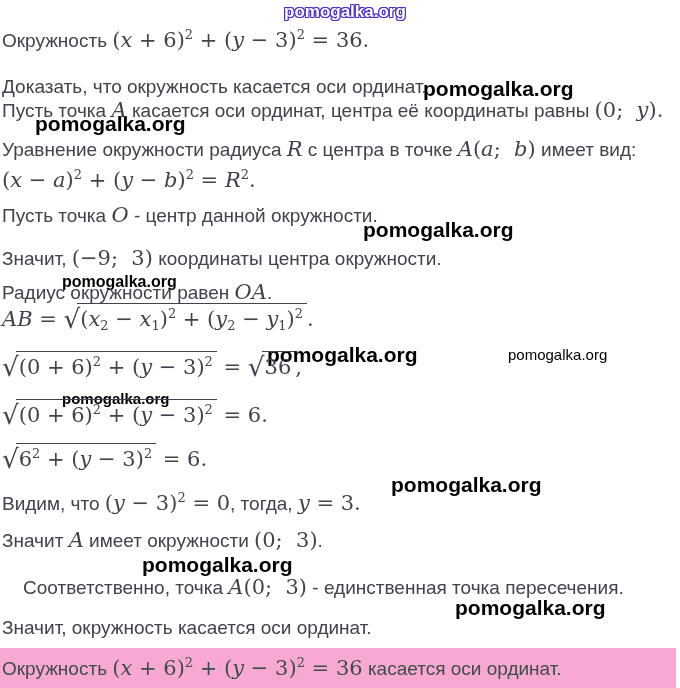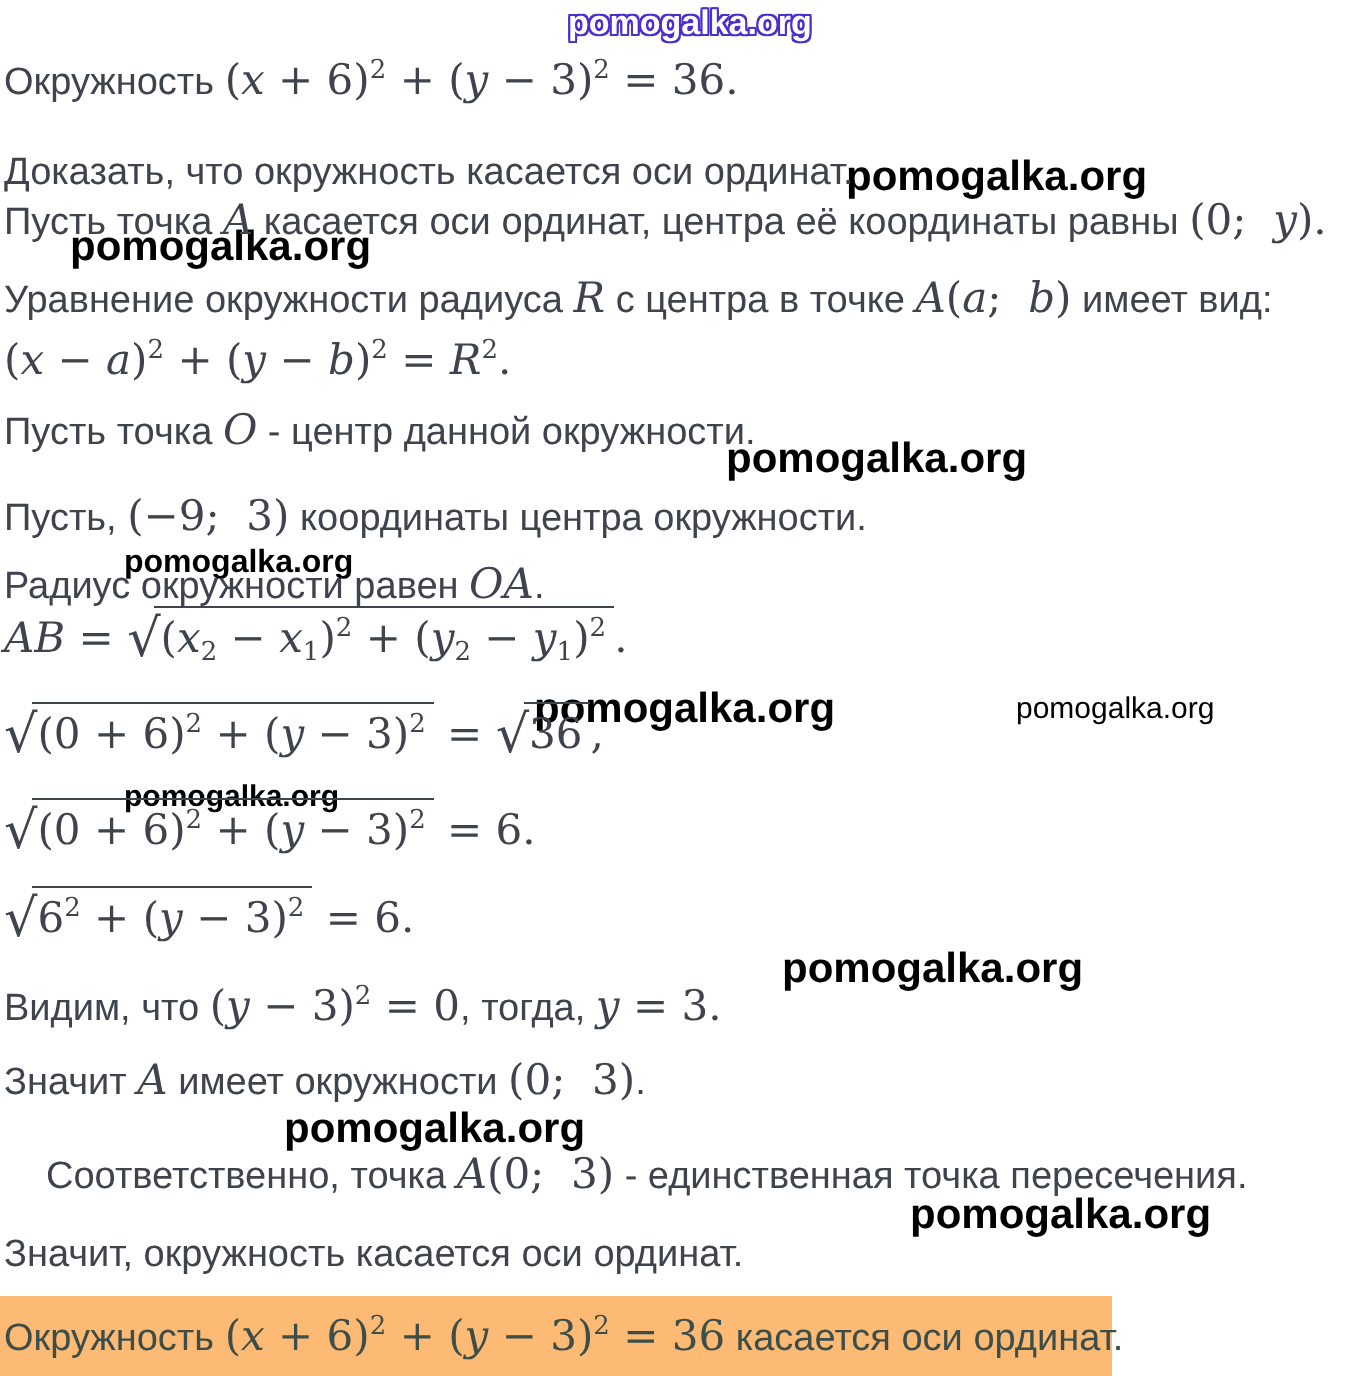--- a/index.html
+++ b/index.html
@@ -23,22 +23,22 @@
   .sqrt{display:inline-block;white-space:nowrap;}
   .sqrt-sign{font-family:"DejaVu Serif", serif;font-size:1.38em;position:relative;top:2px;margin-right:-3px;}
   .sqrt-body{display:inline-block;border-top:1.6px solid currentColor;padding:2px 4px 0 3px;}
   
   .L1{top:27px;}  .L2{top:74px;}  .L3{top:97px;}  .L4{top:136px;}
   .L5{top:167px;} .L6{top:202px;} .L7{top:245px;} .L8{top:279px;}
   .L9{top:303px;text-align:center;} .L10{top:351px;} .L11{top:399px;text-align:right;} .L12{top:443px;}
   .L13{top:490px;} .L14{top:527px;} .L15{top:574px;margin-left:21px;} .L16{top:615px;text-align:center;}
   
   .result-band{
-    position:absolute;left:0;top:648px;width:556px;height:40px;
-    background:#fdba74;color:#3c4e49;
+    position:absolute;left:0;top:648px;width:676px;height:40px;
+    background:#f9a8d4;color:#3c4e49;
     display:flex;align-items:center;
     font-size:19px;white-space:pre;
   }
   .result-band .inner{padding-left:2px;}
   
   .wm{
     position:absolute;white-space:nowrap;color:#000000;
     font-family:"Liberation Sans", sans-serif;pointer-events:none;
   }
   .w1{
@@ -71,21 +71,21 @@
 <span class="wm w9">pomogalka.org</span>
 <span class="wm w10">pomogalka.org</span>
 <span class="wm w11">pomogalka.org</span>
 
 <div class="line L1"><span class="t-txt">Окружность </span><span class="t-mn">(</span><span class="t-mi">x</span><span class="t-mn"> + 6)</span><span class="t-sup">2</span><span class="t-mn"> + (</span><span class="t-mi">y</span><span class="t-mn"> − 3)</span><span class="t-sup">2</span><span class="t-mn"> = 36.</span></div>
 <div class="line L2"><span class="t-txt">Доказать, что окружность касается оси ординат.</span></div>
 <div class="line L3"><span class="t-txt">Пусть точка </span><span class="t-mi">A</span><span class="t-txt"> касается оси ординат, центра её координаты равны </span><span class="t-mn">(0;  </span><span class="t-mi">y</span><span class="t-mn">).</span></div>
 <div class="line L4"><span class="t-txt">Уравнение окружности радиуса </span><span class="t-mi">R</span><span class="t-txt"> с центра в точке </span><span class="t-mi">A</span><span class="t-mn">(</span><span class="t-mi">a</span><span class="t-mn">;  </span><span class="t-mi">b</span><span class="t-mn">)</span><span class="t-txt"> имеет вид:</span></div>
 <div class="line L5"><span class="t-mn">(</span><span class="t-mi">x</span><span class="t-mn"> − </span><span class="t-mi">a</span><span class="t-mn">)</span><span class="t-sup">2</span><span class="t-mn"> + (</span><span class="t-mi">y</span><span class="t-mn"> − </span><span class="t-mi">b</span><span class="t-mn">)</span><span class="t-sup">2</span><span class="t-mn"> = </span><span class="t-mi">R</span><span class="t-sup">2</span><span class="t-mn">.</span></div>
 <div class="line L6"><span class="t-txt">Пусть точка </span><span class="t-mi">O</span><span class="t-txt"> - центр данной окружности.</span></div>
-<div class="line L7"><span class="t-txt">Пусть, </span><span class="t-mn">(−9;  3)</span><span class="t-txt"> координаты центра окружности.</span></div>
+<div class="line L7"><span class="t-txt">Значит, </span><span class="t-mn">(−9;  3)</span><span class="t-txt"> координаты центра окружности.</span></div>
 <div class="line L8"><span class="t-txt">Радиус окружности равен </span><span class="t-mi">OA</span><span class="t-txt">.</span></div>
 <div class="line L9"><span class="t-mi">AB</span><span class="t-mn"> = </span><span class="sqrt"><span class="sqrt-sign">√</span><span class="sqrt-body"><span class="t-mn">(</span><span class="t-mi">x</span><span class="t-sub">2</span><span class="t-mn"> − </span><span class="t-mi">x</span><span class="t-sub">1</span><span class="t-mn">)</span><span class="t-sup">2</span><span class="t-mn"> + (</span><span class="t-mi">y</span><span class="t-sub">2</span><span class="t-mn"> − </span><span class="t-mi">y</span><span class="t-sub">1</span><span class="t-mn">)</span><span class="t-sup">2</span></span></span><span class="t-mn">.</span></div>
 <div class="line L10"><span class="sqrt"><span class="sqrt-sign">√</span><span class="sqrt-body"><span class="t-mn">(0 + 6)</span><span class="t-sup">2</span><span class="t-mn"> + (</span><span class="t-mi">y</span><span class="t-mn"> − 3)</span><span class="t-sup">2</span></span></span><span class="t-mn"> = </span><span class="sqrt"><span class="sqrt-sign">√</span><span class="sqrt-body"><span class="t-mn">36</span></span></span><span class="t-mn">,</span></div>
 <div class="line L11"><span class="sqrt"><span class="sqrt-sign">√</span><span class="sqrt-body"><span class="t-mn">(0 + 6)</span><span class="t-sup">2</span><span class="t-mn"> + (</span><span class="t-mi">y</span><span class="t-mn"> − 3)</span><span class="t-sup">2</span></span></span><span class="t-mn"> = 6.</span></div>
 <div class="line L12"><span class="sqrt"><span class="sqrt-sign">√</span><span class="sqrt-body"><span class="t-mn">6</span><span class="t-sup">2</span><span class="t-mn"> + (</span><span class="t-mi">y</span><span class="t-mn"> − 3)</span><span class="t-sup">2</span></span></span><span class="t-mn"> = 6.</span></div>
 <div class="line L13"><span class="t-txt">Видим, что </span><span class="t-mn">(</span><span class="t-mi">y</span><span class="t-mn"> − 3)</span><span class="t-sup">2</span><span class="t-mn"> = 0</span><span class="t-txt">, тогда, </span><span class="t-mi">y</span><span class="t-mn"> = 3.</span></div>
 <div class="line L14"><span class="t-txt">Значит </span><span class="t-mi">A</span><span class="t-txt"> имеет окружности </span><span class="t-mn">(0;  3)</span><span class="t-txt">.</span></div>
 <div class="line L15"><span class="t-txt">Соответственно, точка </span><span class="t-mi">A</span><span class="t-mn">(0;  3)</span><span class="t-txt"> - единственная точка пересечения.</span></div>
 <div class="line L16"><span class="t-txt">Значит, окружность касается оси ординат.</span></div>
 

